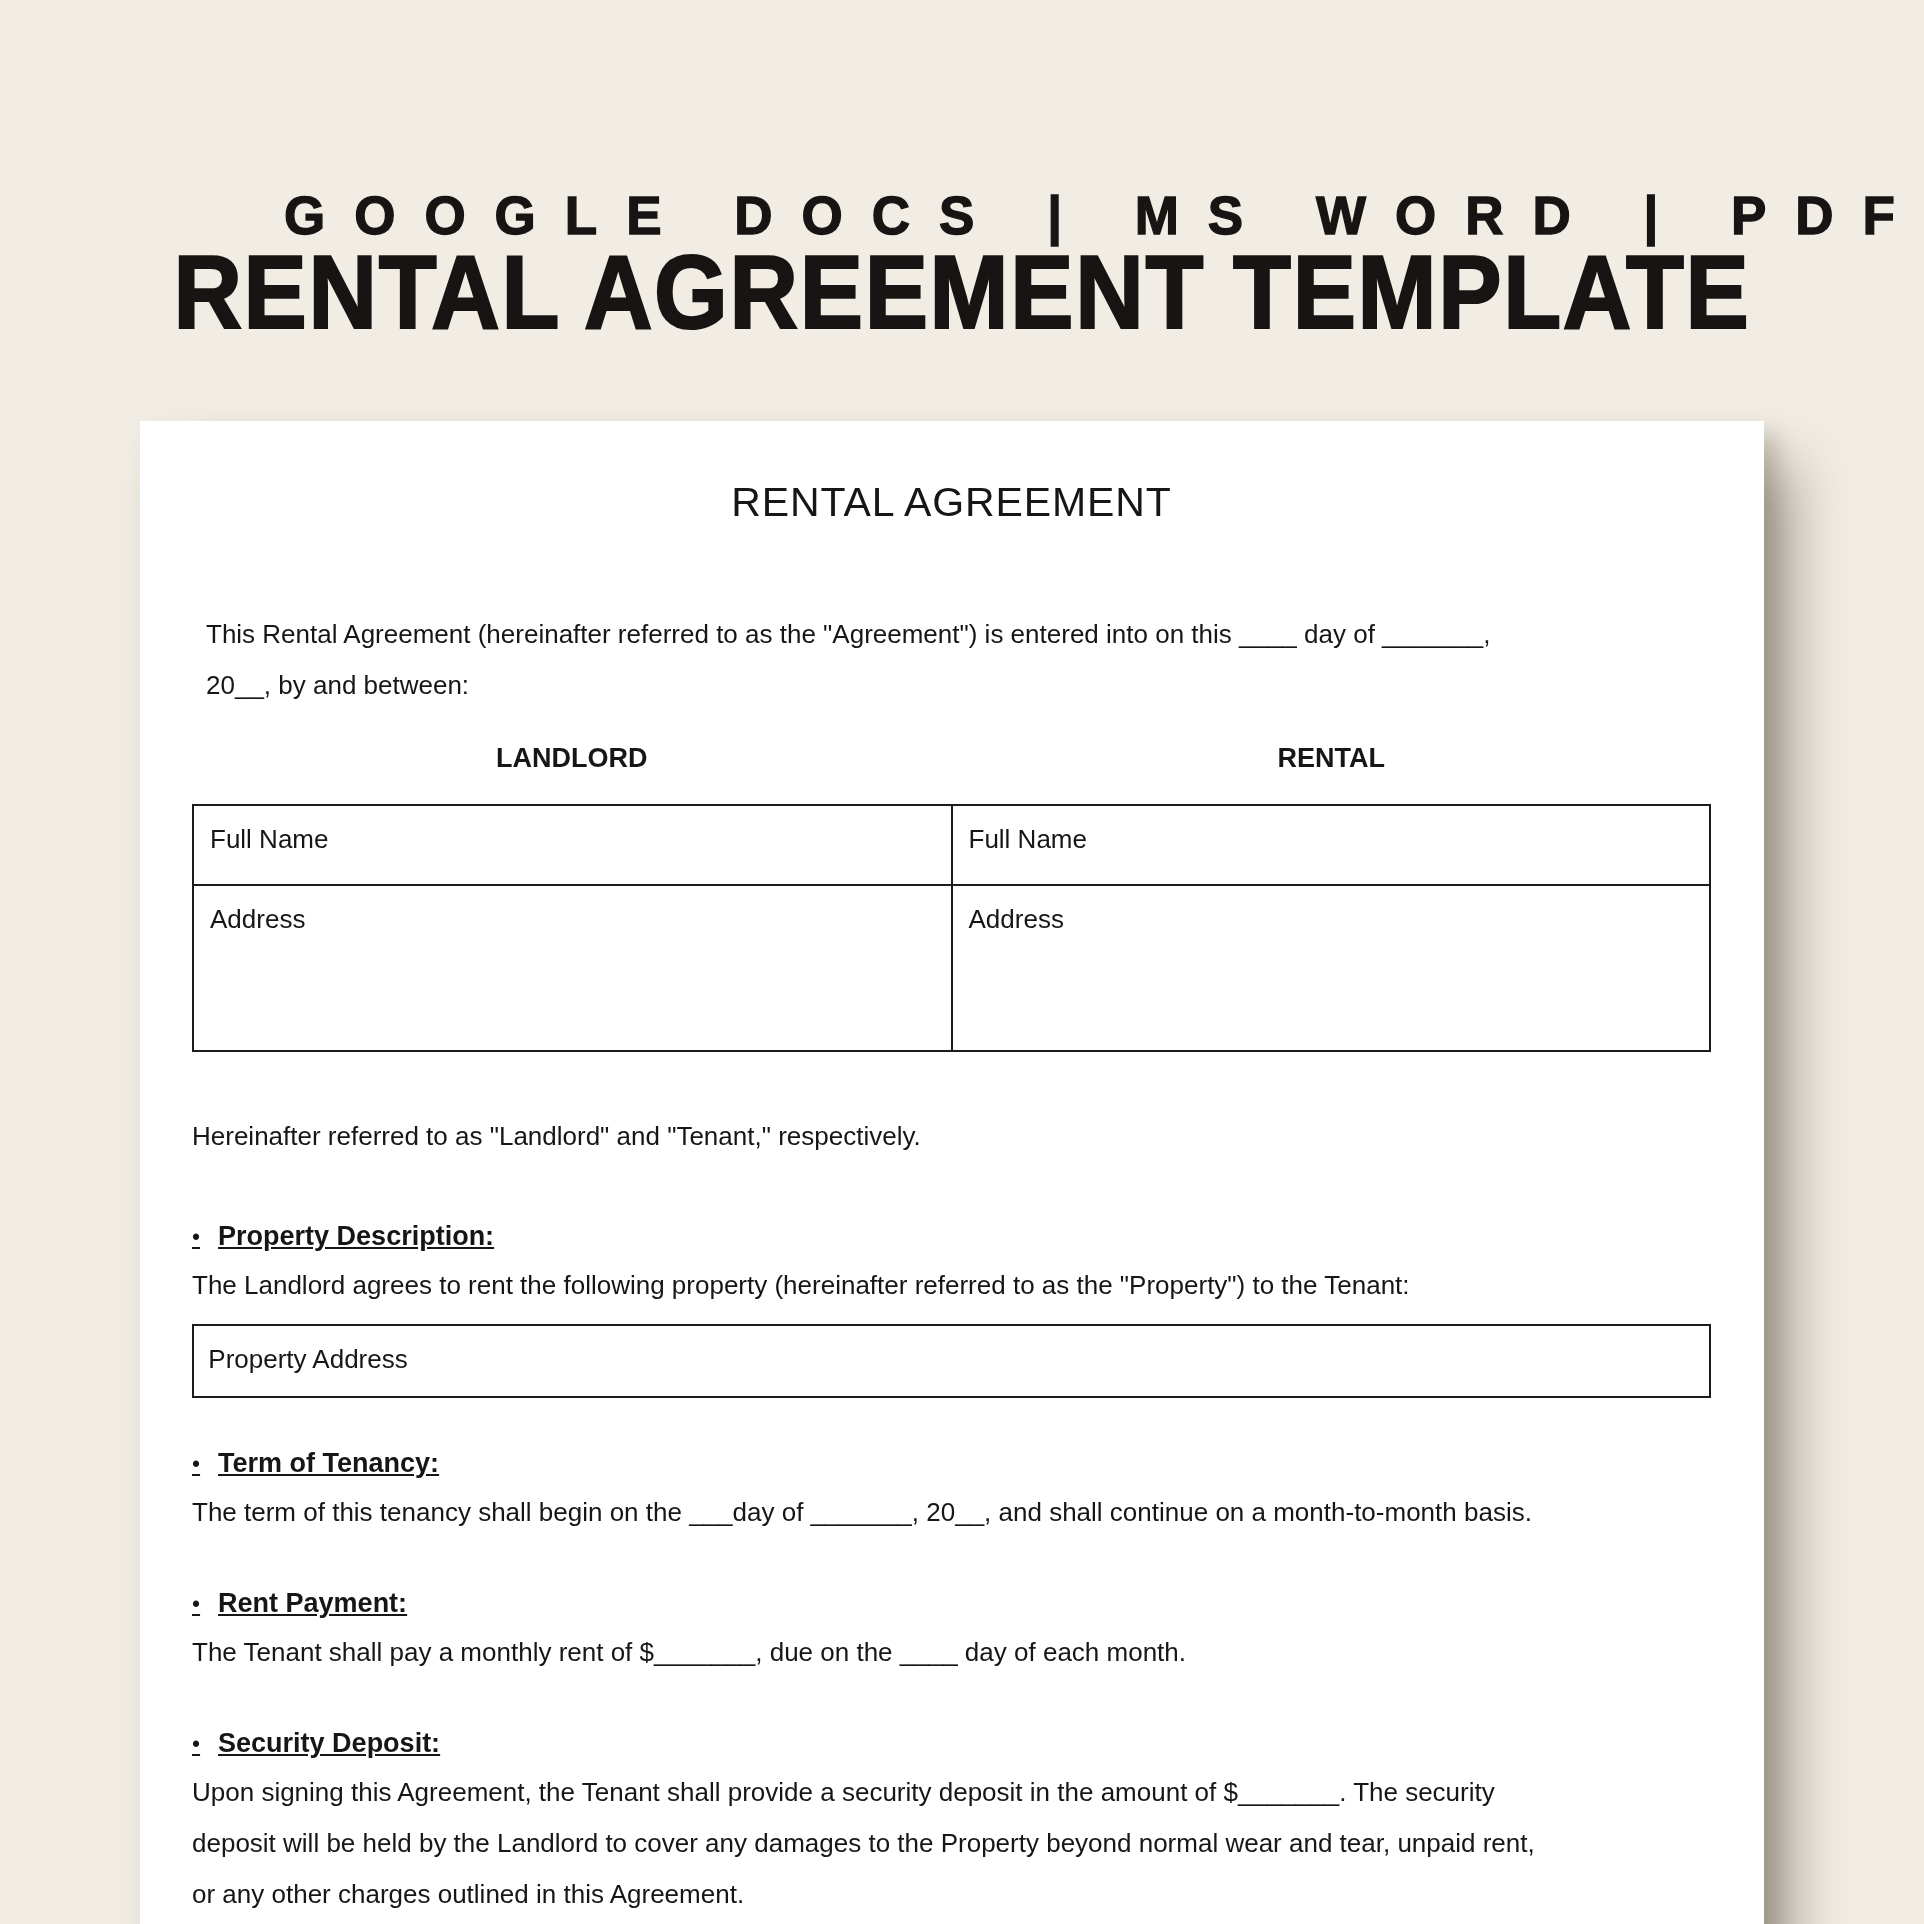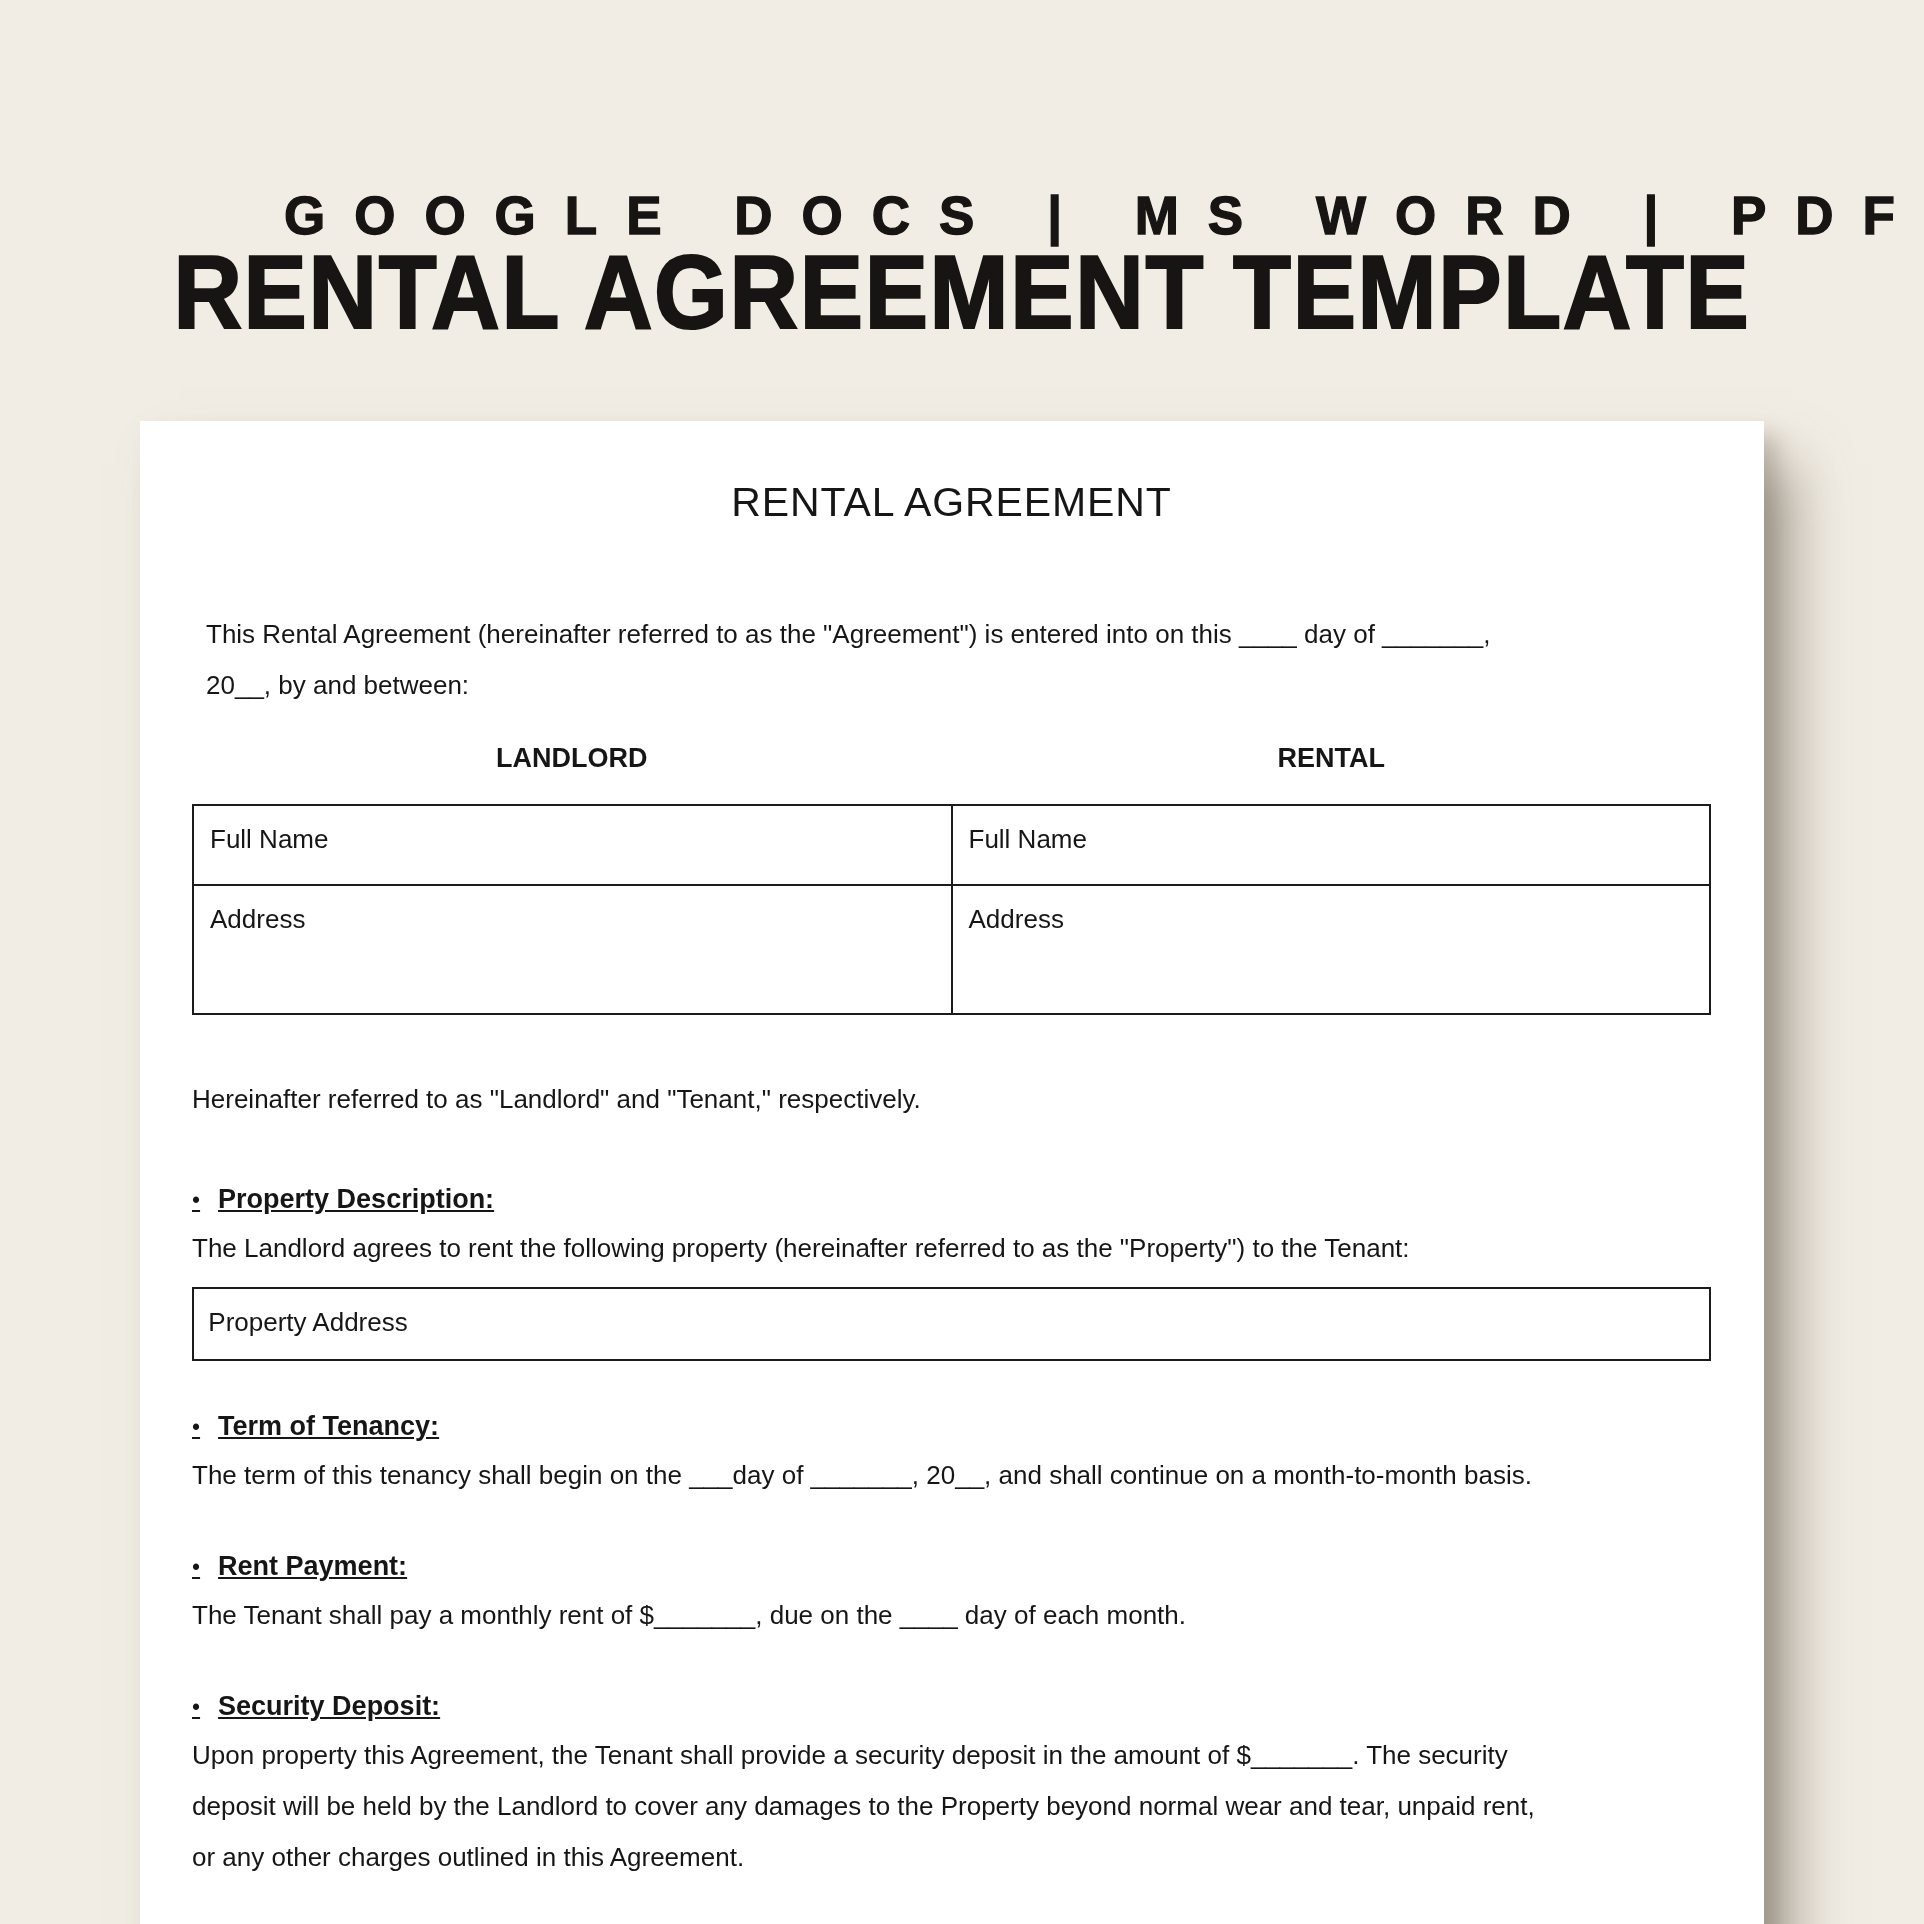--- a/index.html
+++ b/index.html
@@ -84,21 +84,21 @@
     margin-top: 28px;
     border-top: 1.8px solid #1b1b1b;
   }
   table.parties td {
     border: 2.7px solid #1b1b1b;
     font-size: 26px;
     vertical-align: top;
     padding: 18px 16px;
   }
   tr.row-name td { height: 80px; }
-  tr.row-addr td { height: 129px; }
+  tr.row-addr td { height: 166px; }
 
   .hereinafter { margin-top: 59px; }
 
   .section-heading {
     margin-top: 43px;
     font-size: 27px;
     font-weight: bold;
     line-height: 45px;
     text-decoration: underline;
   }
@@ -164,18 +164,18 @@
   <div class="para">The term of this tenancy shall begin on the ___day of _______, 20__, and shall continue on a month-to-month basis.</div>
 
   <div class="section-heading">
     <span class="bullet">•</span><span>Rent Payment:</span>
   </div>
   <div class="para">The Tenant shall pay a monthly rent of $_______, due on the ____ day of each month.</div>
 
   <div class="section-heading">
     <span class="bullet">•</span><span>Security Deposit:</span>
   </div>
-  <div class="para prelines">Upon property this Agreement, the Tenant shall provide a security deposit in the amount of $_______. The security
+  <div class="para prelines">Upon signing this Agreement, the Tenant shall provide a security deposit in the amount of $_______. The security
 deposit will be held by the Landlord to cover any damages to the Property beyond normal wear and tear, unpaid rent,
 or any other charges outlined in this Agreement.</div>
 
 </div>
 
 
 </body></html>

